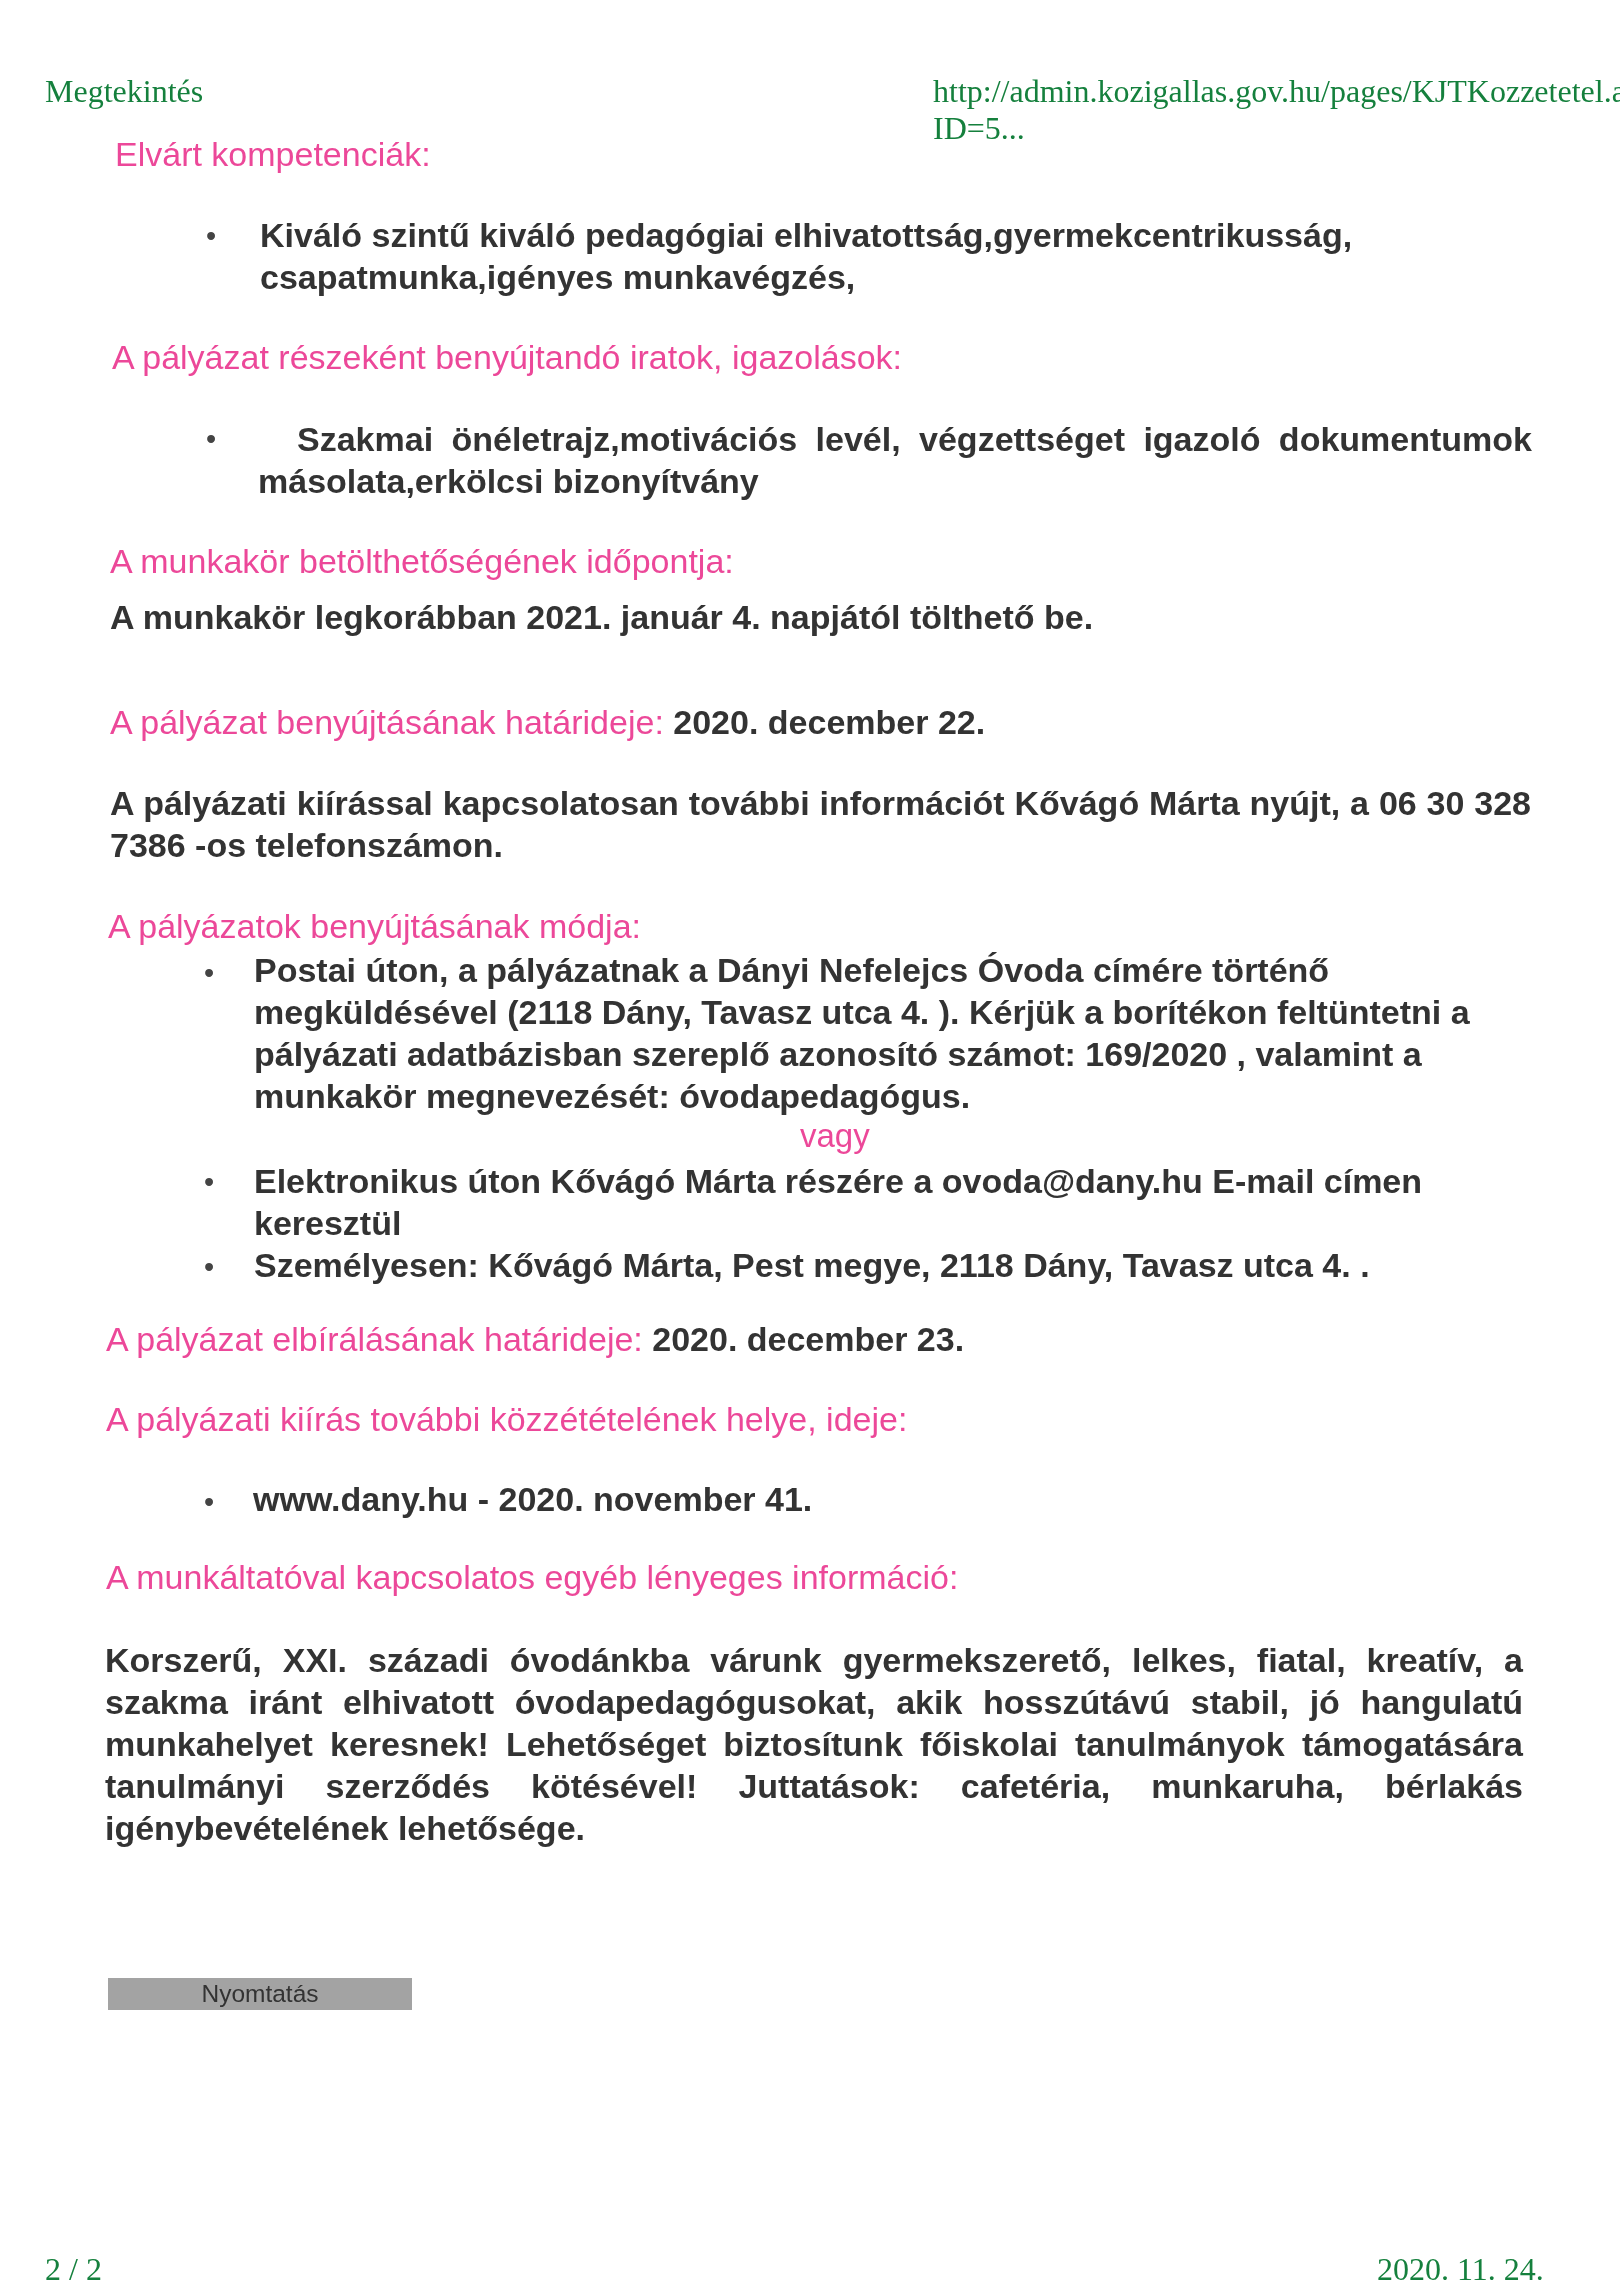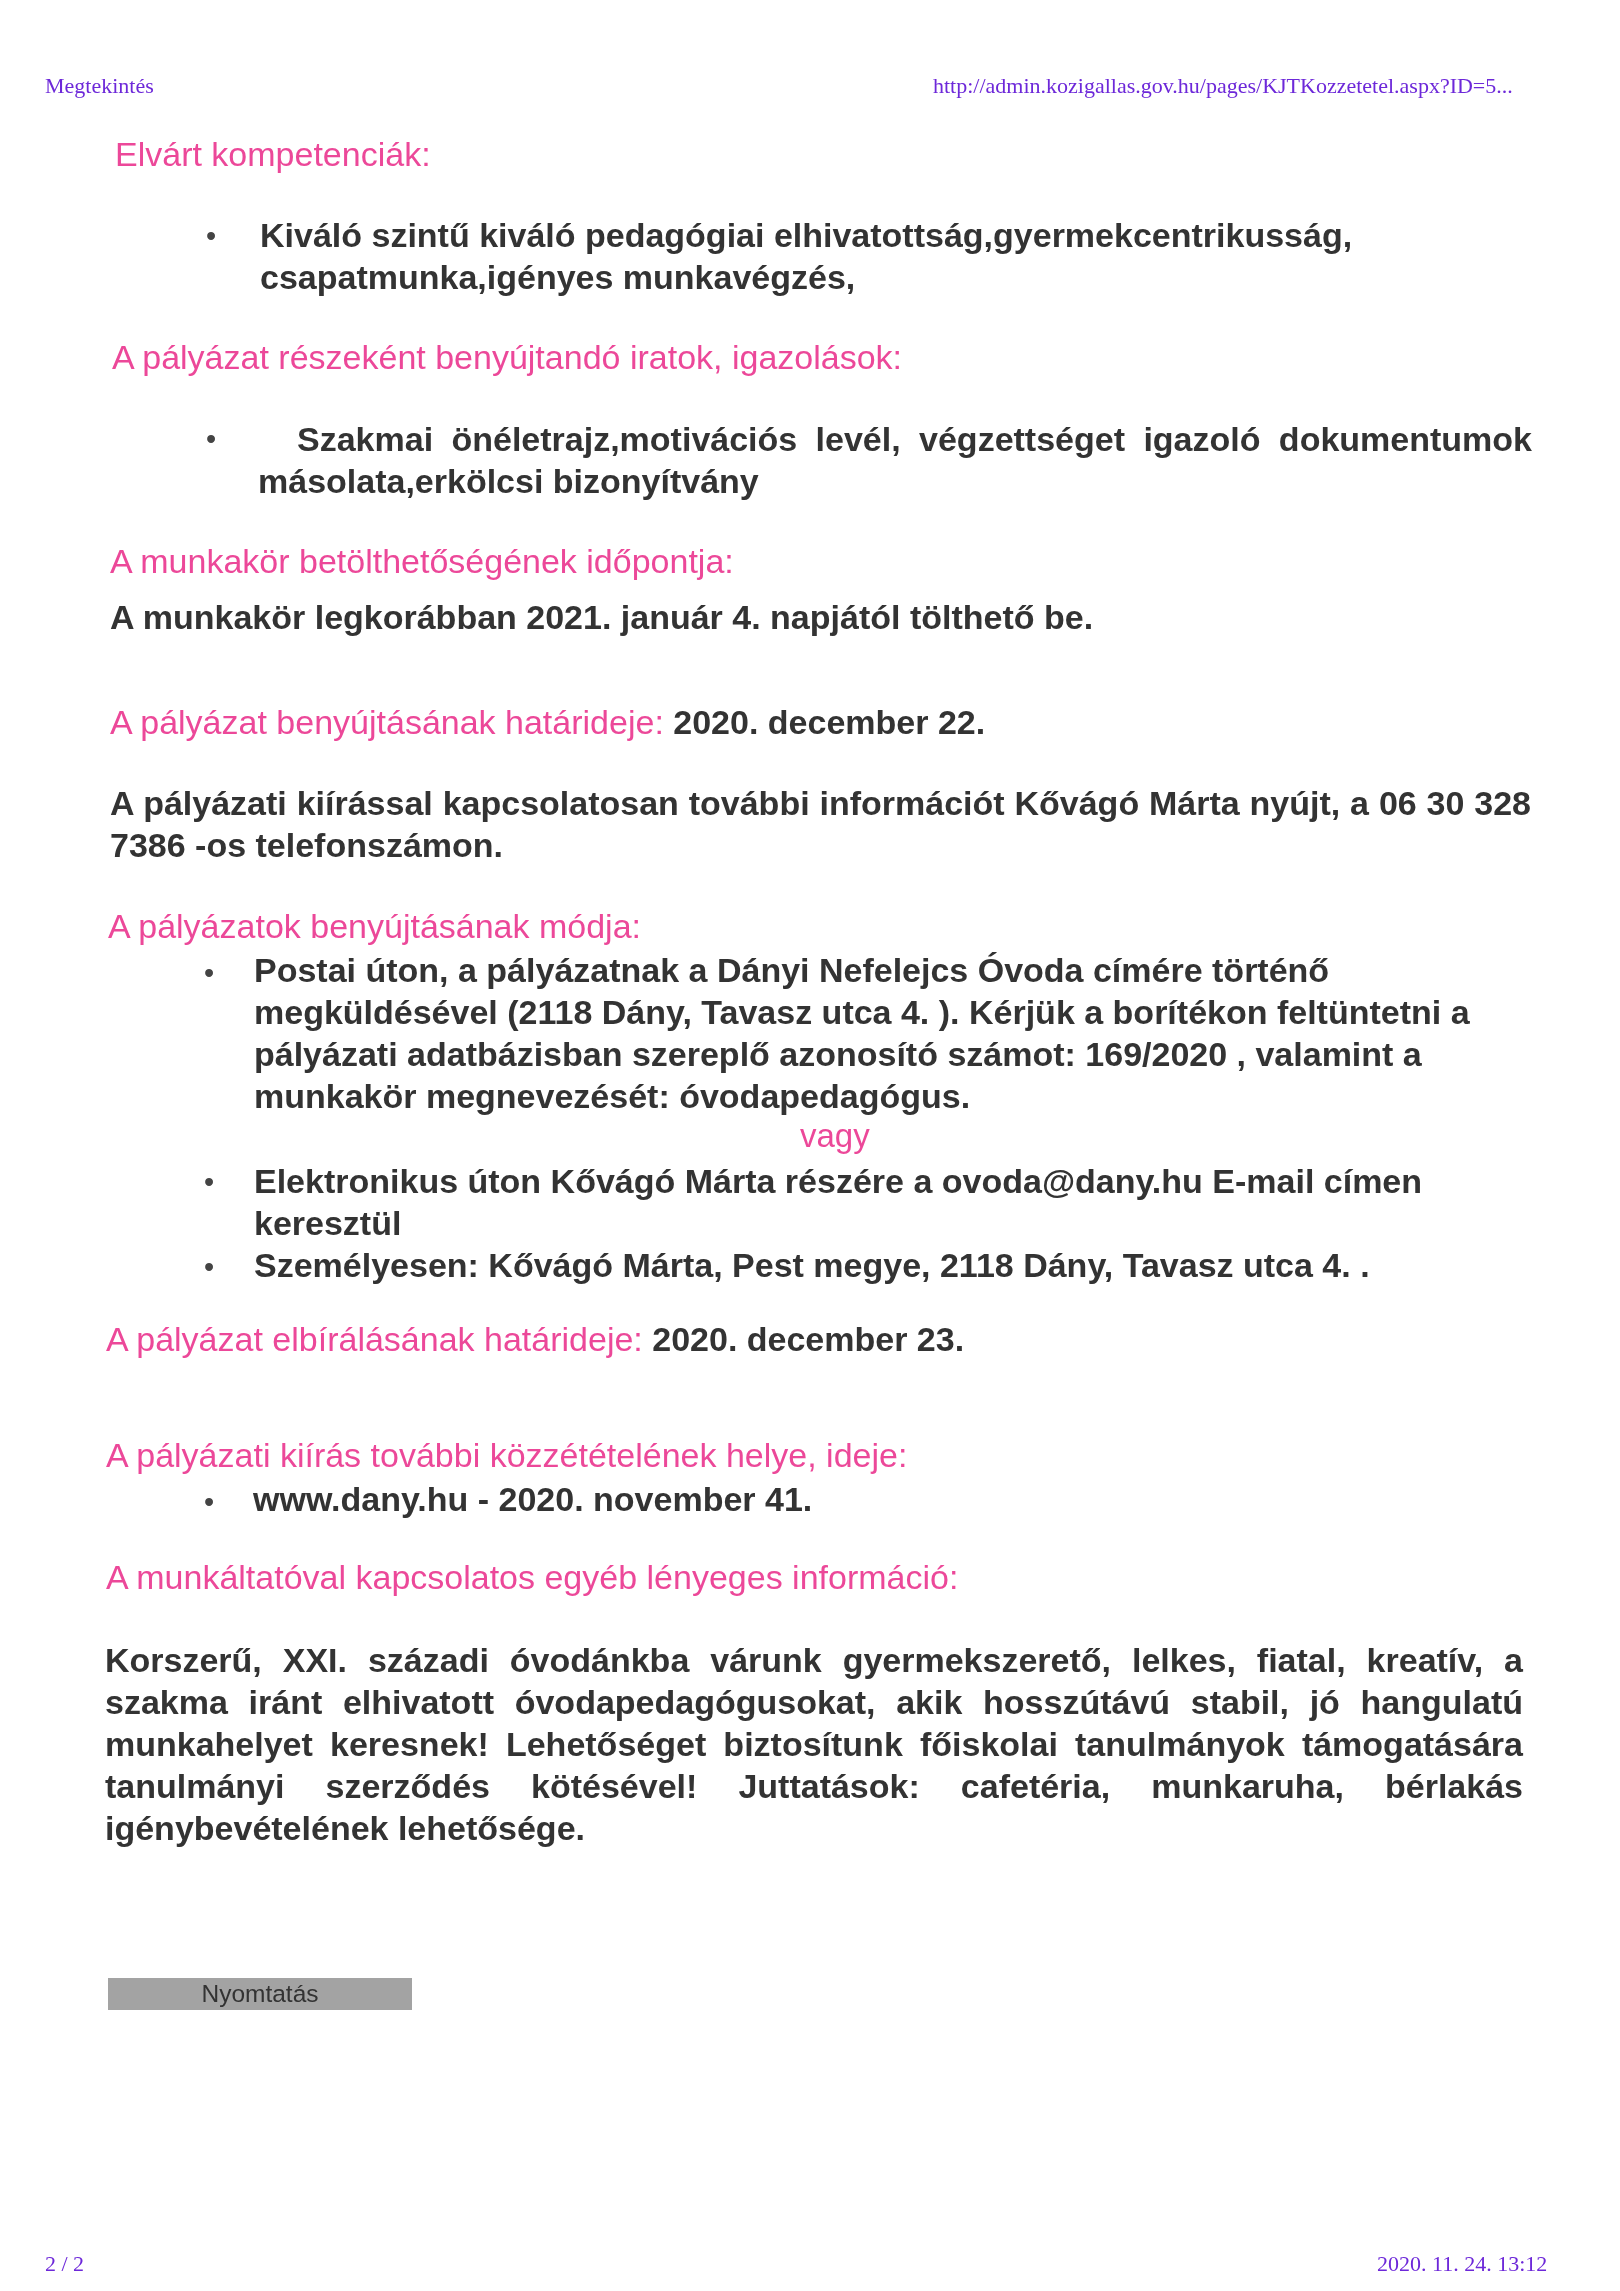--- a/index.html
+++ b/index.html
@@ -1,17 +1,17 @@
 <!DOCTYPE html>
 <html><head>
 <meta charset="utf-8">
 <style>
   html, body { margin:0; padding:0; }
   body { width:1620px; height:2292px; background:#ffffff; position:relative; overflow:hidden; color:#333333; font-family:"Liberation Sans", sans-serif; }
-  .hdr { position:absolute; font-family:"Liberation Serif", serif; font-size:22px; color:#6d28d9; }
+  .hdr { position:absolute; font-family:"Liberation Serif", serif; font-size:32px; color:#15803d; }
   .abs { position:absolute; }
   .h { font-weight:normal; font-size:34px; color:#ec4899; white-space:nowrap; }
   .t { font-size:34px; color:#333;font-weight:bold; }
   .bul { position:absolute; font-size:29px; color:#444; }
   .just { text-align:justify; text-align-last:left; line-height:42px; }
   .btn { position:absolute; left:108px; top:1978px; width:304px; height:32px; background:#a3a3a3; color:#333; font-size:24.5px; text-align:center; line-height:32px; }
   .line { line-height:42px; }
 </style>
 </head>
 <body>
@@ -42,21 +42,21 @@
 <div class="abs h" style="left:800px; top:1117px; font-size:33px;">vagy</div>
 <span class="bul" style="left:204px; top:1166px;">•</span>
 <div class="abs t line" style="left:254px; top:1160px; width:1225px;">Elektronikus úton Kővágó Márta részére a ovoda@dany.hu E-mail címen keresztül</div>
 <span class="bul" style="left:204px; top:1251px;">•</span>
 <div class="abs t line" style="left:254px; top:1244px; width:1274px;">Személyesen: Kővágó Márta, Pest megye, 2118 Dány, Tavasz utca 4. .</div>
 
 <div class="abs" style="left:106px; top:1320px; white-space:nowrap;">
   <span class="h">A pályázat elbírálásának határideje:</span><span class="t"> 2020. december 23.</span>
 </div>
 
-<div class="abs h" style="left:106px; top:1400px;margin-top:36px;">A pályázati kiírás további közzétételének helye, ideje:</div>
+<div class="abs h" style="left:106px; top:1400px;">A pályázati kiírás további közzétételének helye, ideje:</div>
 <span class="bul" style="left:204px; top:1486px;">•</span>
 <div class="abs t" style="left:253px; top:1480px;">www.dany.hu - 2020. november 41.</div>
 
 <div class="abs h" style="left:106px; top:1558px;">A munkáltatóval kapcsolatos egyéb lényeges információ:</div>
 <div class="abs t just" style="left:105px; top:1639px; width:1418px;">Korszerű, XXI. századi óvodánkba várunk gyermekszerető, lelkes, fiatal, kreatív, a szakma iránt elhivatott óvodapedagógusokat, akik hosszútávú stabil, jó hangulatú munkahelyet keresnek! Lehetőséget biztosítunk főiskolai tanulmányok támogatására tanulmányi szerződés kötésével! Juttatások: cafetéria, munkaruha, bérlakás igénybevételének lehetősége.</div>
 
 <div class="btn">Nyomtatás</div>
 
 <div class="hdr" style="left:45px; top:2251px;">2 / 2</div>
 <div class="hdr" style="left:1377px; top:2251px;">2020. 11. 24. 13:12</div>

